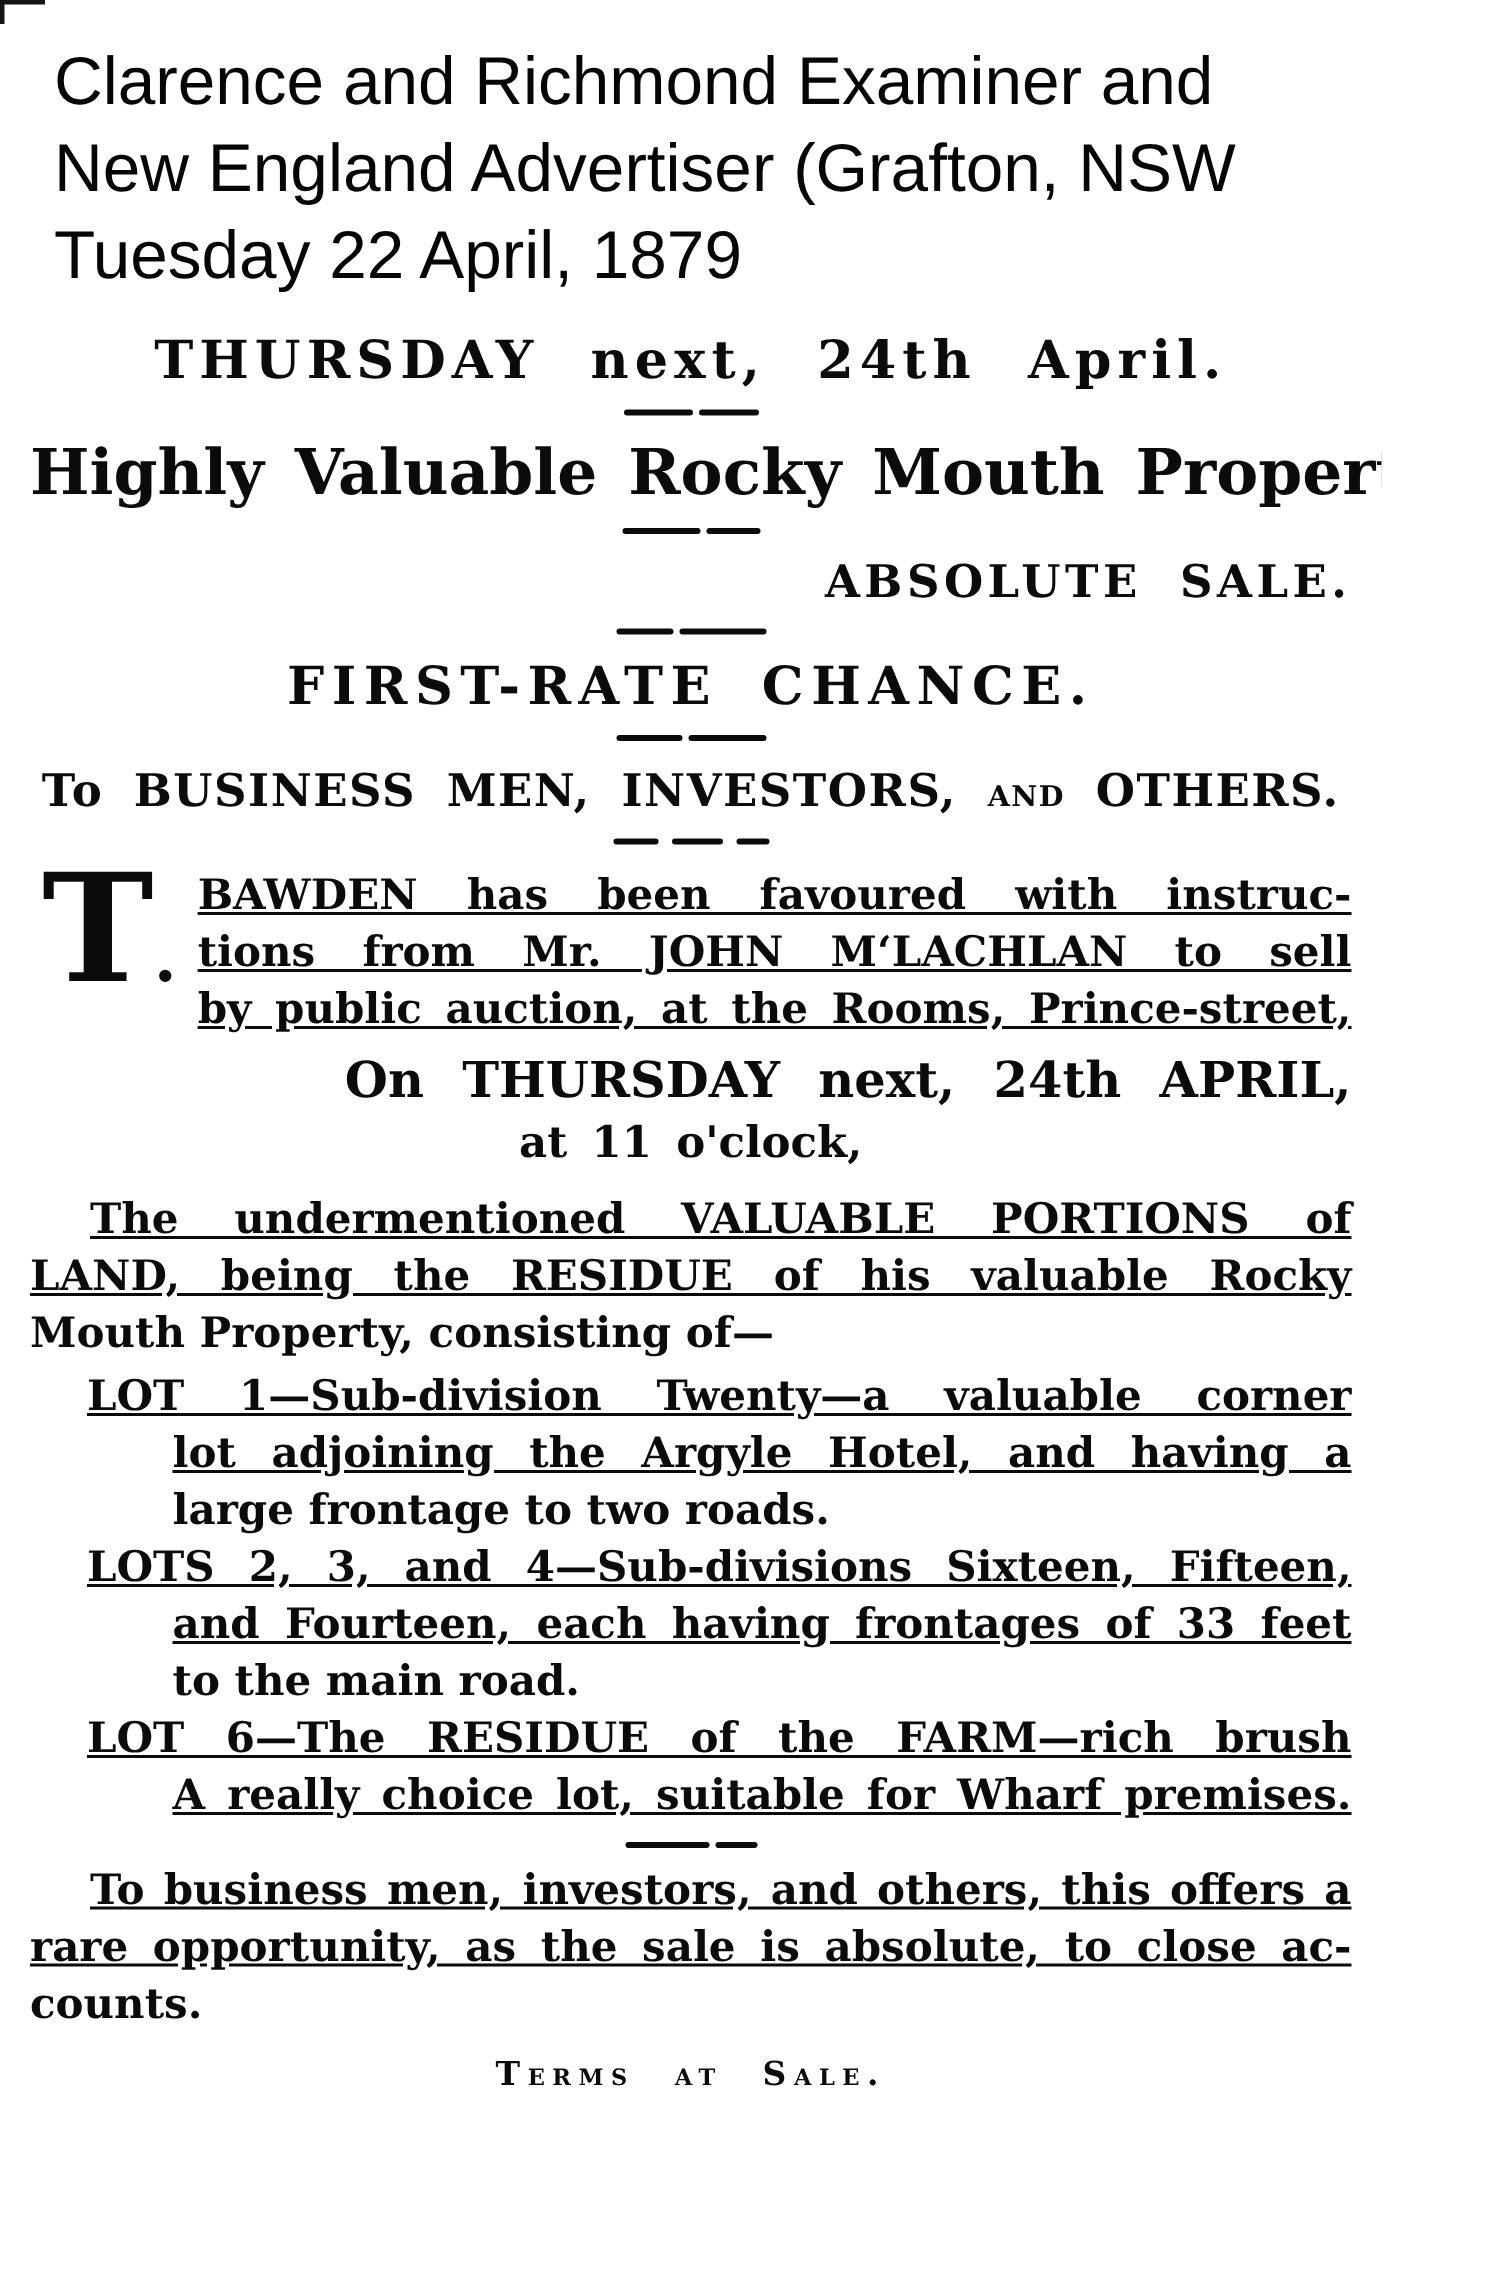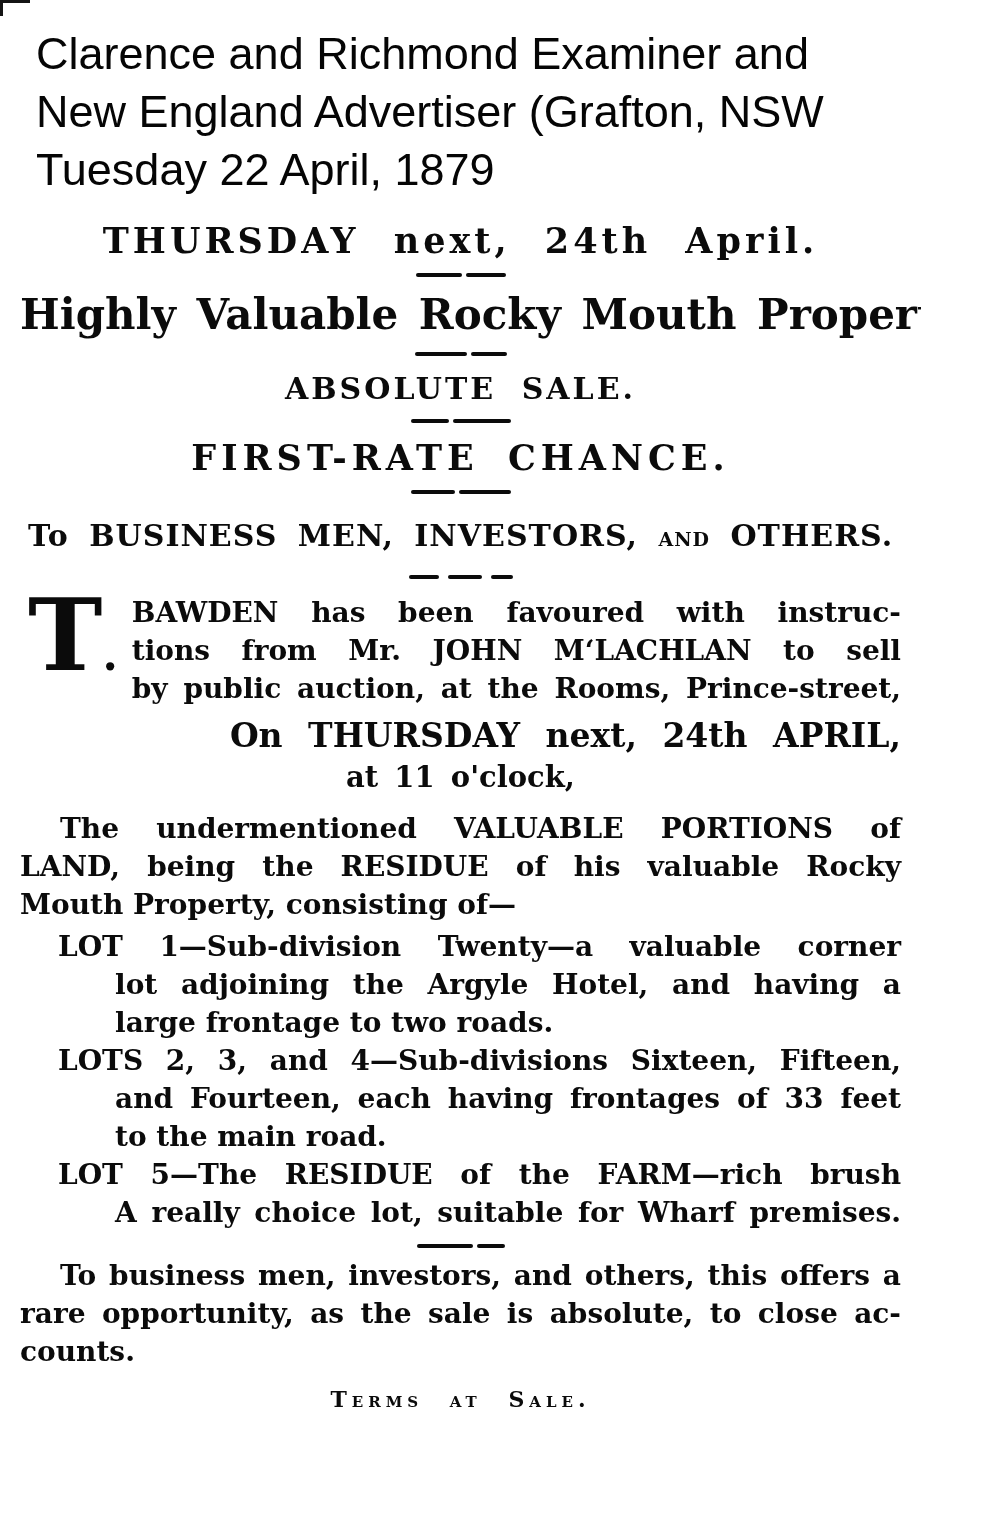--- a/index.html
+++ b/index.html
@@ -49,41 +49,41 @@
     text-align: left;
     font-size: 42px;
     line-height: 50px;
     font-weight: bold;
     letter-spacing: 0px;
     word-spacing: 6px;
     white-space: nowrap;
     margin-top: 12px;
   }
   .h-sale {
-    text-align: center;
+    text-align: right;
     font-size: 30px;
     line-height: 36px;
     font-weight: bold;
     letter-spacing: 3px;
     word-spacing: 12px;
     margin-top: 14px;
   }
   .h-chance {
     text-align: center;
     font-size: 35px;
     line-height: 40px;
     font-weight: bold;
     letter-spacing: 5px;
     word-spacing: 12px;
     margin-top: 14px;
   }
   .h-audience {
     text-align: center;
     font-size: 30px;
-    line-height: 52px;
+    line-height: 36px;
     font-weight: bold;
     letter-spacing: 1px;
     word-spacing: 9px;
     white-space: nowrap;
     margin-top: 15px;
   }
   .h-audience .sc { font-variant: small-caps; font-size: 27px; }
 
   
   .rule { text-align: center; margin-top: 11px; height: 6px; line-height: 4px; }
@@ -92,21 +92,21 @@
     height: 4px;
     background: #0b0b0b;
     vertical-align: middle;
     border-radius: 2px;
   }
   .rule .g4 { margin-right: 4px; }
   .rule .g8 { margin-right: 9px; }
 
   
   .body-text { font-weight: bold; font-size: 28px; line-height: 38px; }
-  .jline { text-align: justify; text-align-last: justify; }
+  .jline { text-align: justify; text-align-last: justify; text-decoration: underline; }
   .lline { text-align: left; }
   .ind { text-indent: 40px; }
 
   .bawden { margin-top: 14px; }
   .dropcap {
     float: left;
     line-height: 74px;
     height: 76px;
     margin: 4px 14px 0 8px;
   }
@@ -215,21 +215,21 @@
         <div class="jline first">LOT 1—Sub-division Twenty—a valuable corner</div>
         <div class="jline">lot adjoining the Argyle Hotel, and having a</div>
         <div class="lline">large frontage to two roads.</div>
       </div>
       <div class="lot">
         <div class="jline first">LOTS 2, 3, and 4—Sub-divisions Sixteen, Fifteen,</div>
         <div class="jline">and Fourteen, each having frontages of 33 feet</div>
         <div class="lline">to the main road.</div>
       </div>
       <div class="lot">
-        <div class="jline first">LOT 5—The RESIDUE of the FARM—rich brush</div>
+        <div class="jline first">LOT 6—The RESIDUE of the FARM—rich brush</div>
       </div>
       <div class="lot">
         <div class="jline">A really choice lot, suitable for Wharf premises.</div>
       </div>
     </div>
 
     <div class="rule">
       <span class="seg g4" style="width:56px"></span><span class="seg" style="width:28px"></span>
     </div>
 

